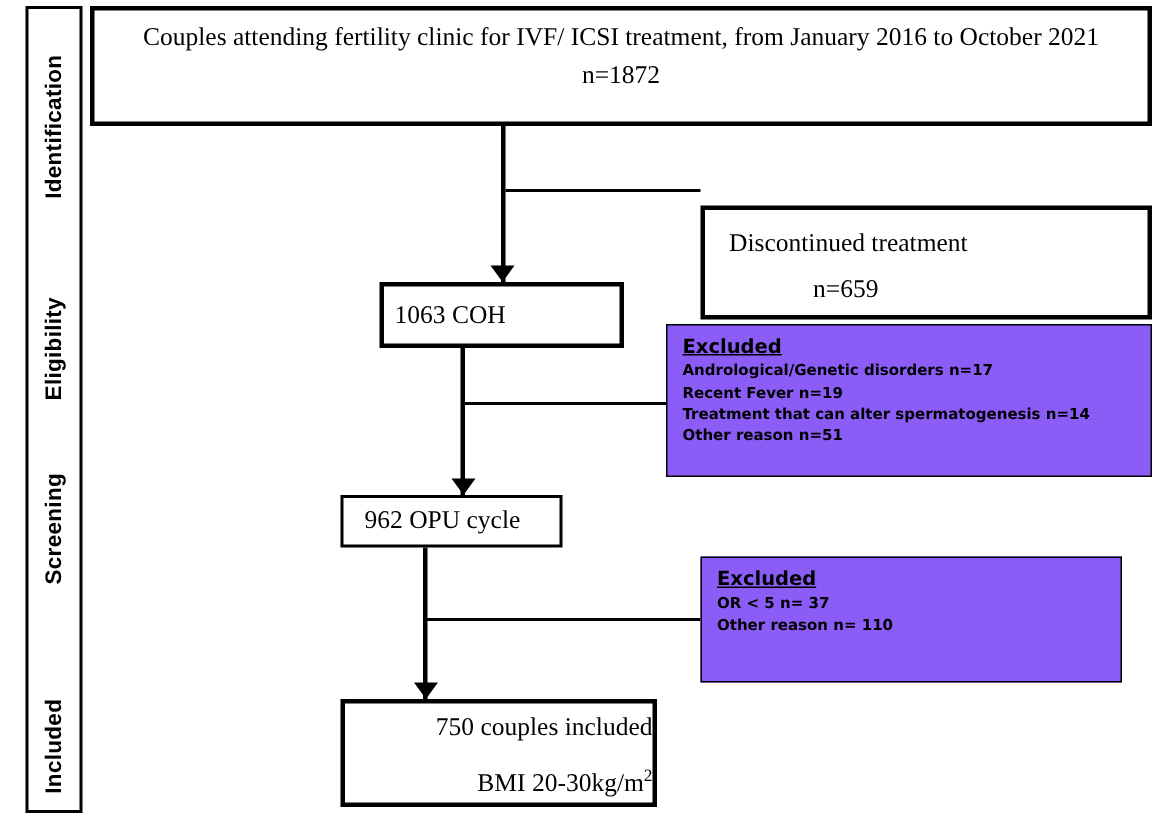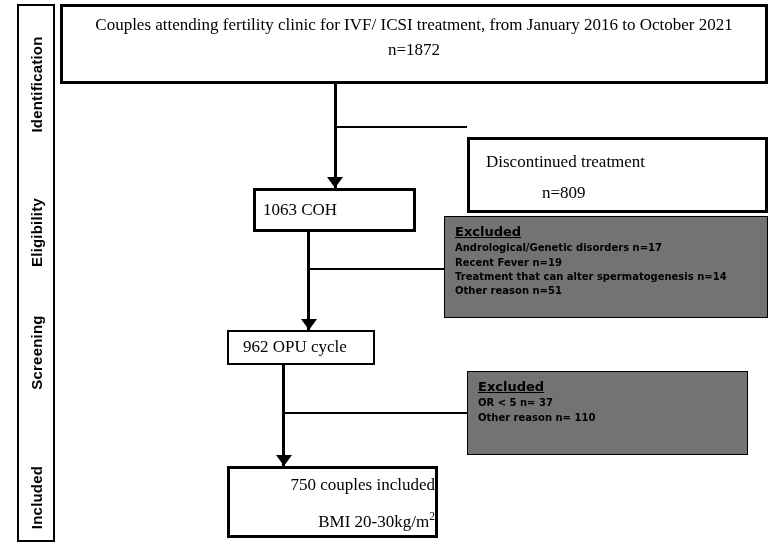--- a/index.html
+++ b/index.html
@@ -102,21 +102,21 @@
     padding-top: 4px;
     border-width: 3px;
   }
   #node-included .line { text-align: center; }
   #node-included .l2 { padding-top: 12px; }
 
   
   .excluded {
     position: absolute;
     box-sizing: border-box;
-    background: #737373;
+    background: #8b5cf6;
     border: 1.5px solid #000000;
     padding: 6px 8px 6px 10px;
     font-family: "DejaVu Sans", "Liberation Sans", sans-serif;
     font-weight: bold;
     color: #000000;
   }
   .excluded .head {
     text-decoration: underline;
     font-size: 13px;
     line-height: 1.42;
@@ -167,21 +167,21 @@
     <div class="line l2">n=1872</div>
   </div>
 
   <div class="vline" style="left:334px; top:84px; height:104px;"></div>
   <div class="arrowhead" style="left:327px; top:177px;"></div>
 
   <div class="hline" style="left:337px; top:126px; width:130px;"></div>
 
   <div class="node" id="node-discontinued">
     <div class="line l1">Discontinued treatment</div>
-    <div class="line l2">n=809</div>
+    <div class="line l2">n=659</div>
   </div>
 
   <div class="node" id="node-coh">
     <div class="line l1">1063 COH</div>
   </div>
 
   <div class="vline thin" style="left:307px; top:232px; height:98px;"></div>
   <div class="arrowhead" style="left:301px; top:319px;"></div>
 
   <div class="hline" style="left:309px; top:268px; width:135px;"></div>

